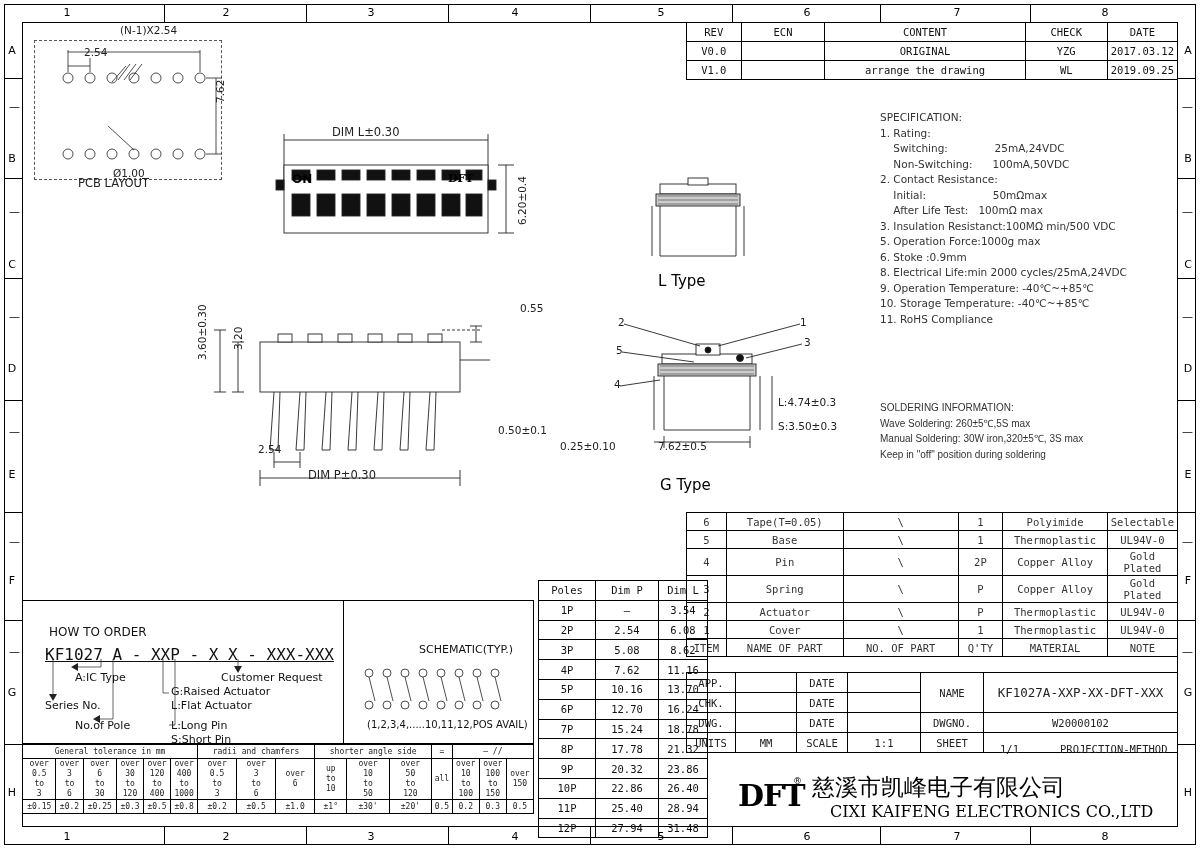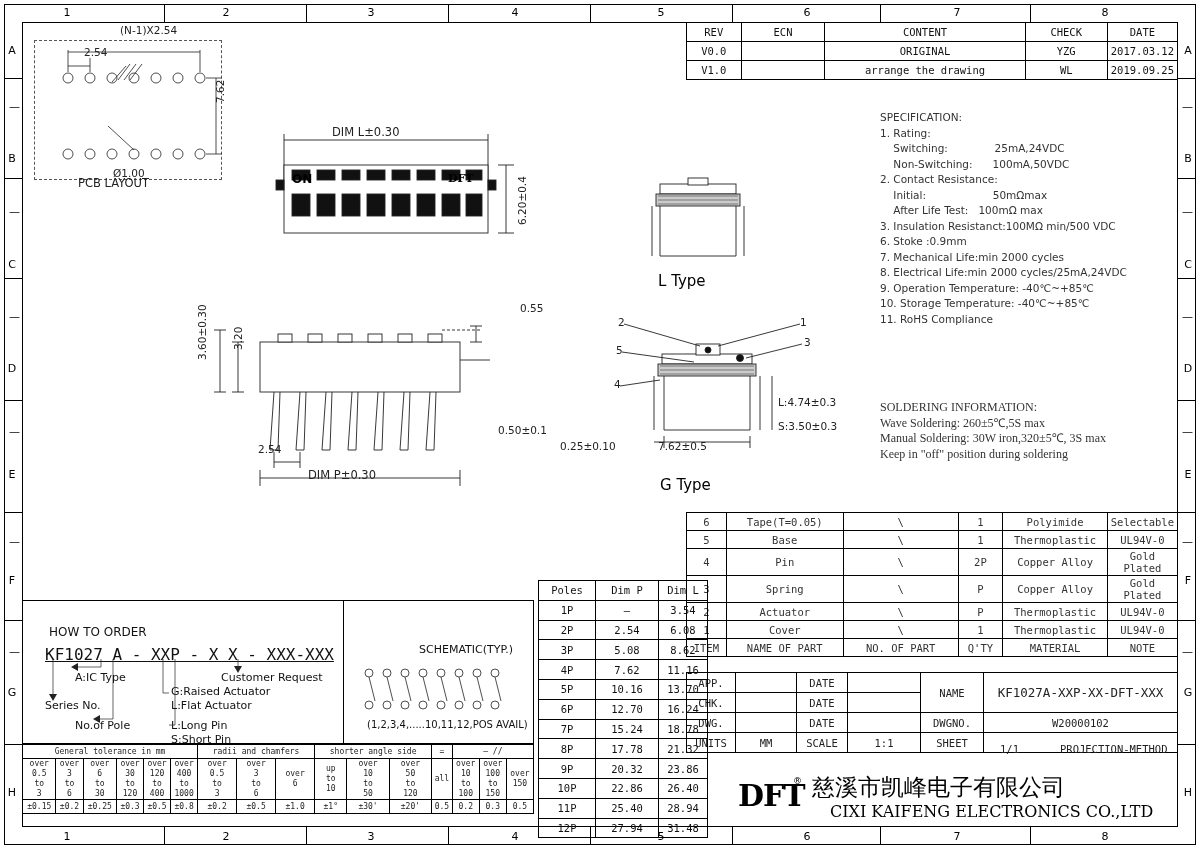--- a/index.html
+++ b/index.html
@@ -14,21 +14,21 @@
   .zrowr{position:absolute;right:4px;height:1px;width:18px;background:#000;}
   .zlab{position:absolute;font-size:11px;text-align:center;color:#000;}
   .tickdash{position:absolute;font-size:11px;color:#000;}
   
   table{border-collapse:collapse;font-family:"DejaVu Sans Mono",monospace;}
   td{border:1px solid #000;font-size:10.5px;padding:1px 3px;text-align:center;color:#111;}
   .revtbl{position:absolute;left:686px;top:22px;width:492px;}
   .revtbl td{height:16px;}
   
   .spec{position:absolute;left:880px;top:110px;width:300px;font-family:"DejaVu Sans",sans-serif;font-size:10.5px;line-height:15.5px;color:#333;}
-  .solder{position:absolute;left:880px;top:400px;width:300px;font-family:Liberation Serif, serif;font-size:12px;line-height:15.5px;color:#333;}
+  .solder{position:absolute;left:880px;top:400px;width:300px;font-family:Liberation Sans, sans-serif;font-size:10px;line-height:15.5px;color:#333;}
   
   .parts{position:absolute;left:686px;top:512px;width:492px;}
   .parts td{height:15px;color:#333;}
   
   .titleblk{position:absolute;left:686px;top:672px;width:492px;}
   .titleblk td{height:17px;color:#222;}
   
   .poles{position:absolute;left:538px;top:580px;width:170px;}
   .poles td{height:16.8px;}
   
@@ -165,22 +165,22 @@
 
   <div class="spec">
     <div>SPECIFICATION:</div>
     <div style="white-space:pre;">1. Rating:</div>
     <div style="white-space:pre;">    Switching:              25mA,24VDC</div>
     <div style="white-space:pre;">    Non-Switching:      100mA,50VDC</div>
     <div style="white-space:pre;">2. Contact Resistance:</div>
     <div style="white-space:pre;">    Initial:                    50mΩmax</div>
     <div style="white-space:pre;">    After Life Test:   100mΩ max</div>
     <div style="white-space:pre;">3. Insulation Resistanct:100MΩ min/500 VDC</div>
+    <div style="white-space:pre;">5. Operation Force:1000g max</div>
     <div style="white-space:pre;">6. Stoke :0.9mm</div>
-    <div style="white-space:pre;">7. Mechanical Life:min 2000 cycles</div>
     <div style="white-space:pre;">8. Electrical Life:min 2000 cycles/25mA,24VDC</div>
     <div style="white-space:pre;">9. Operation Temperature: -40℃~+85℃</div>
     <div style="white-space:pre;">10. Storage Temperature: -40℃~+85℃</div>
     <div style="white-space:pre;">11. RoHS Compliance</div>
   </div>
 
   <div class="solder">
     <div>SOLDERING INFORMATION:</div>
     <div>Wave Soldering: 260±5℃,5S max</div>
     <div>Manual Soldering: 30W iron,320±5℃, 3S max</div>

